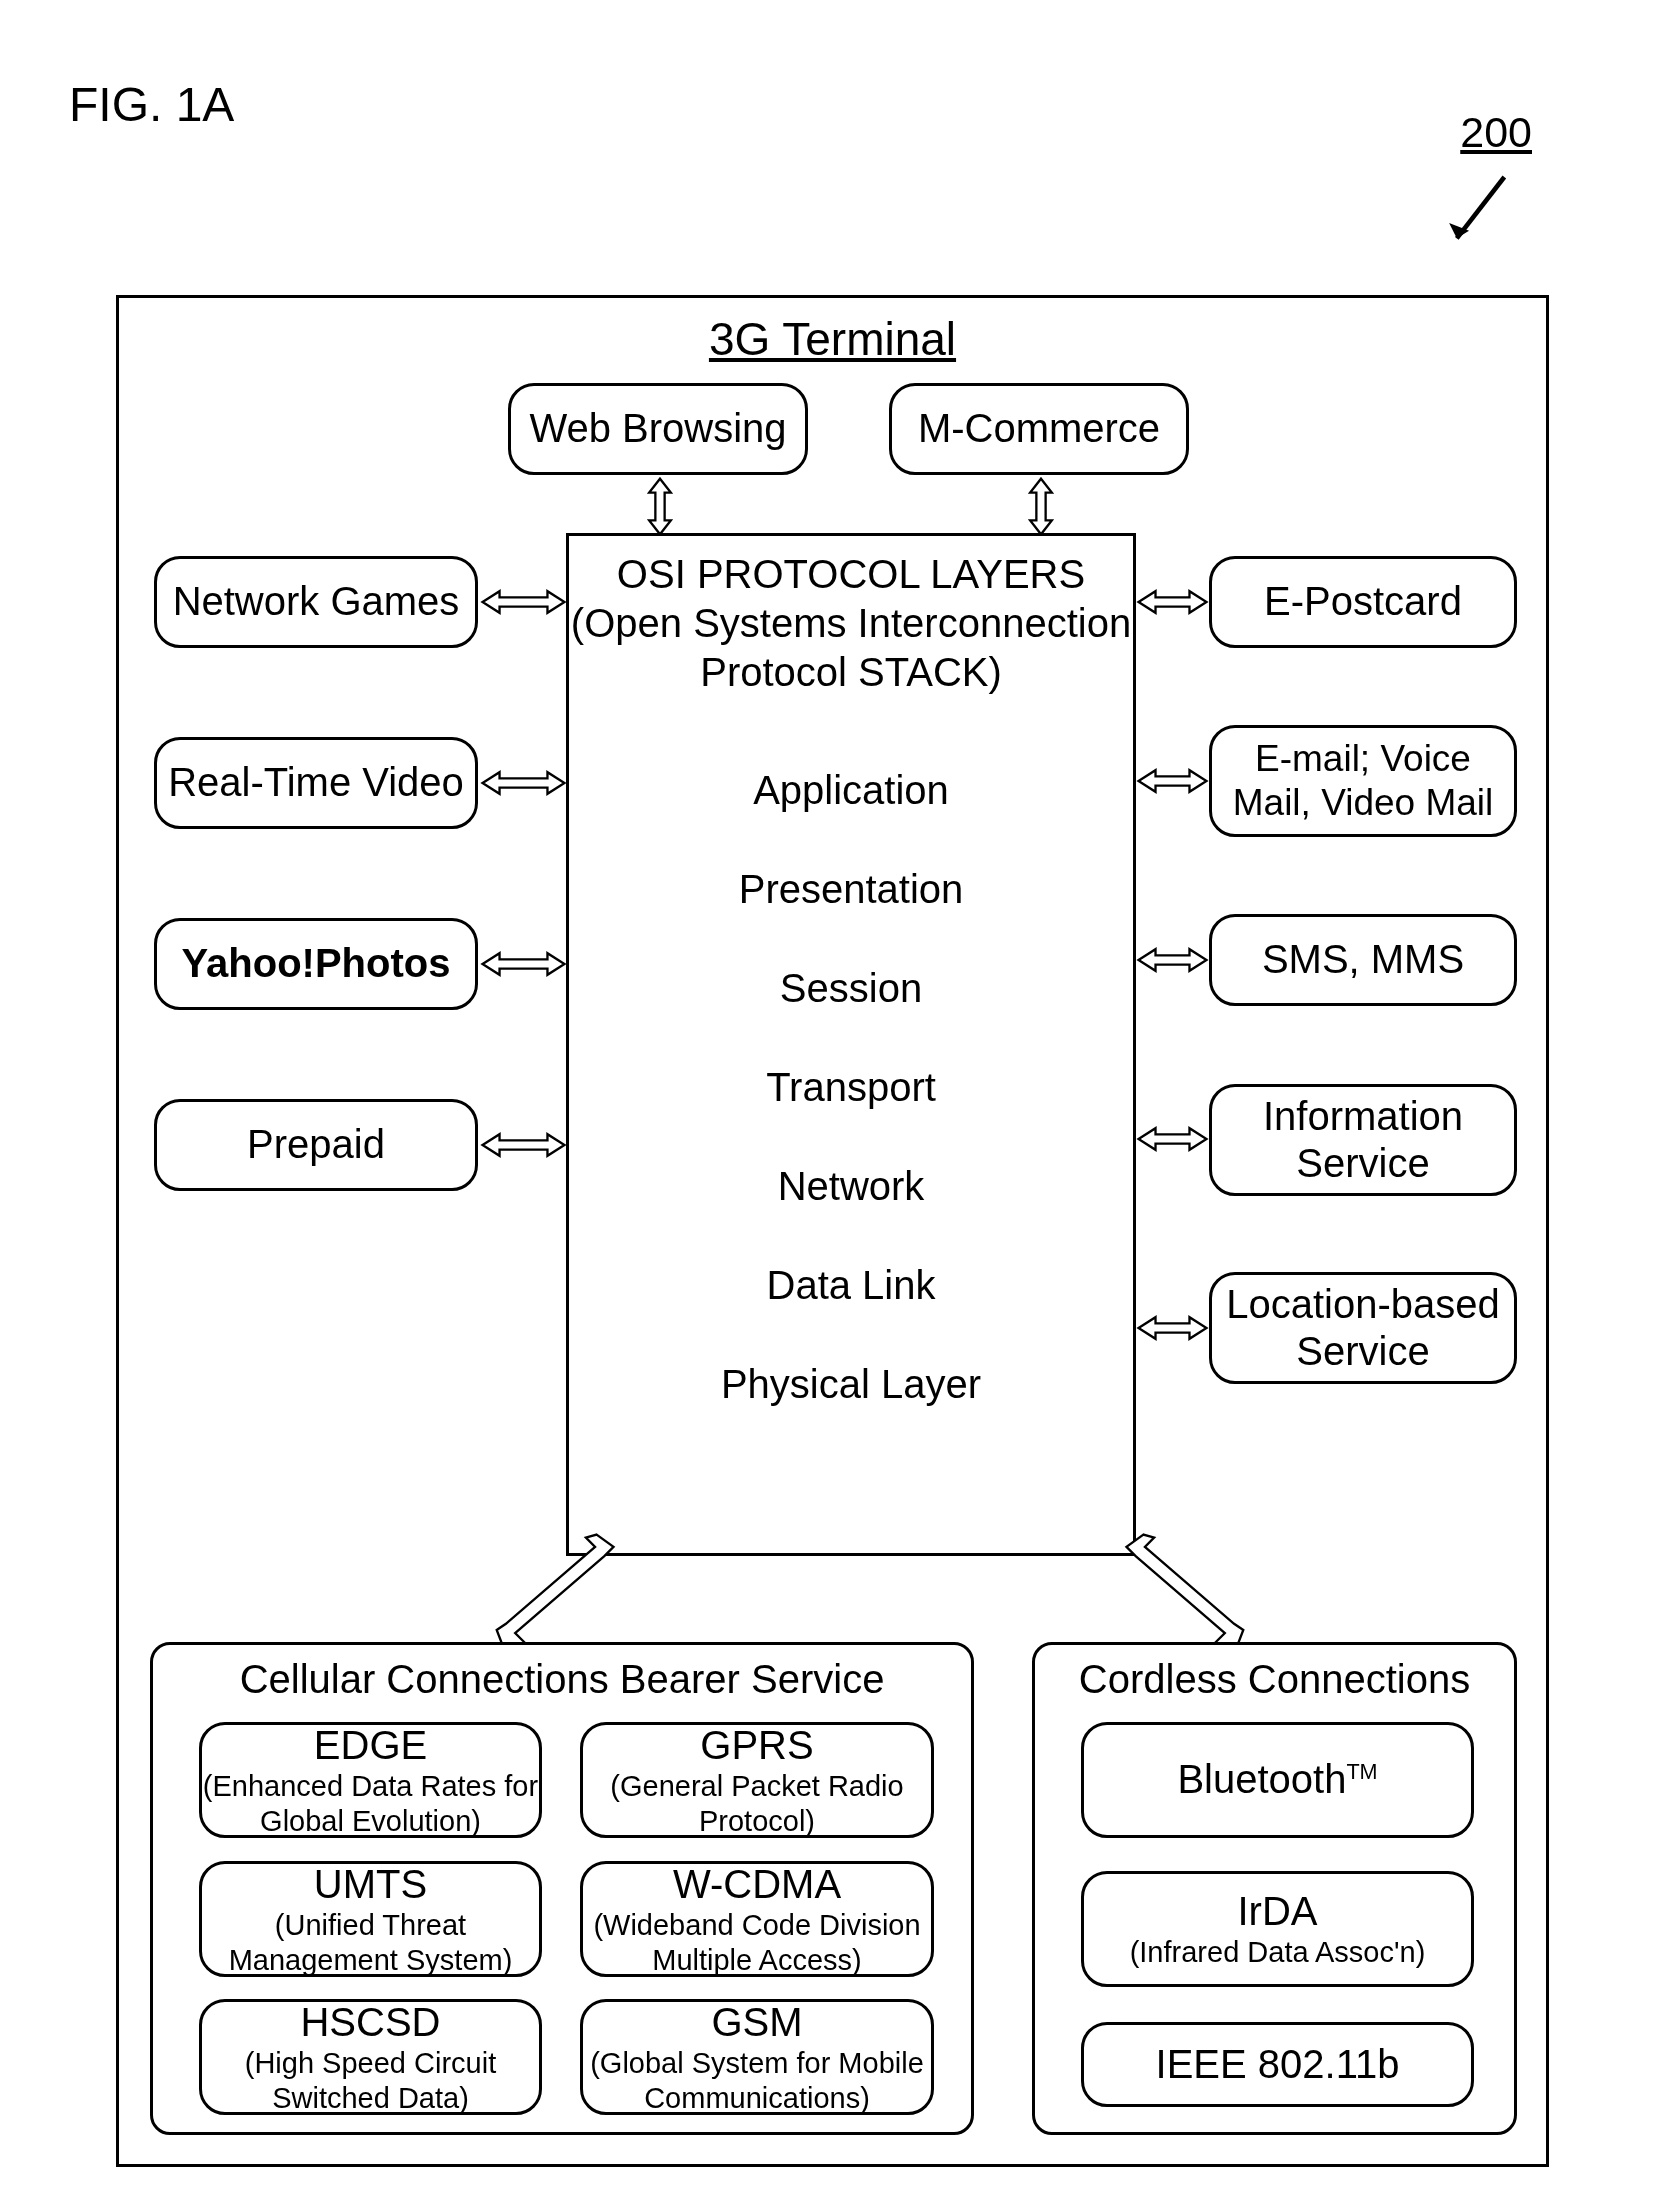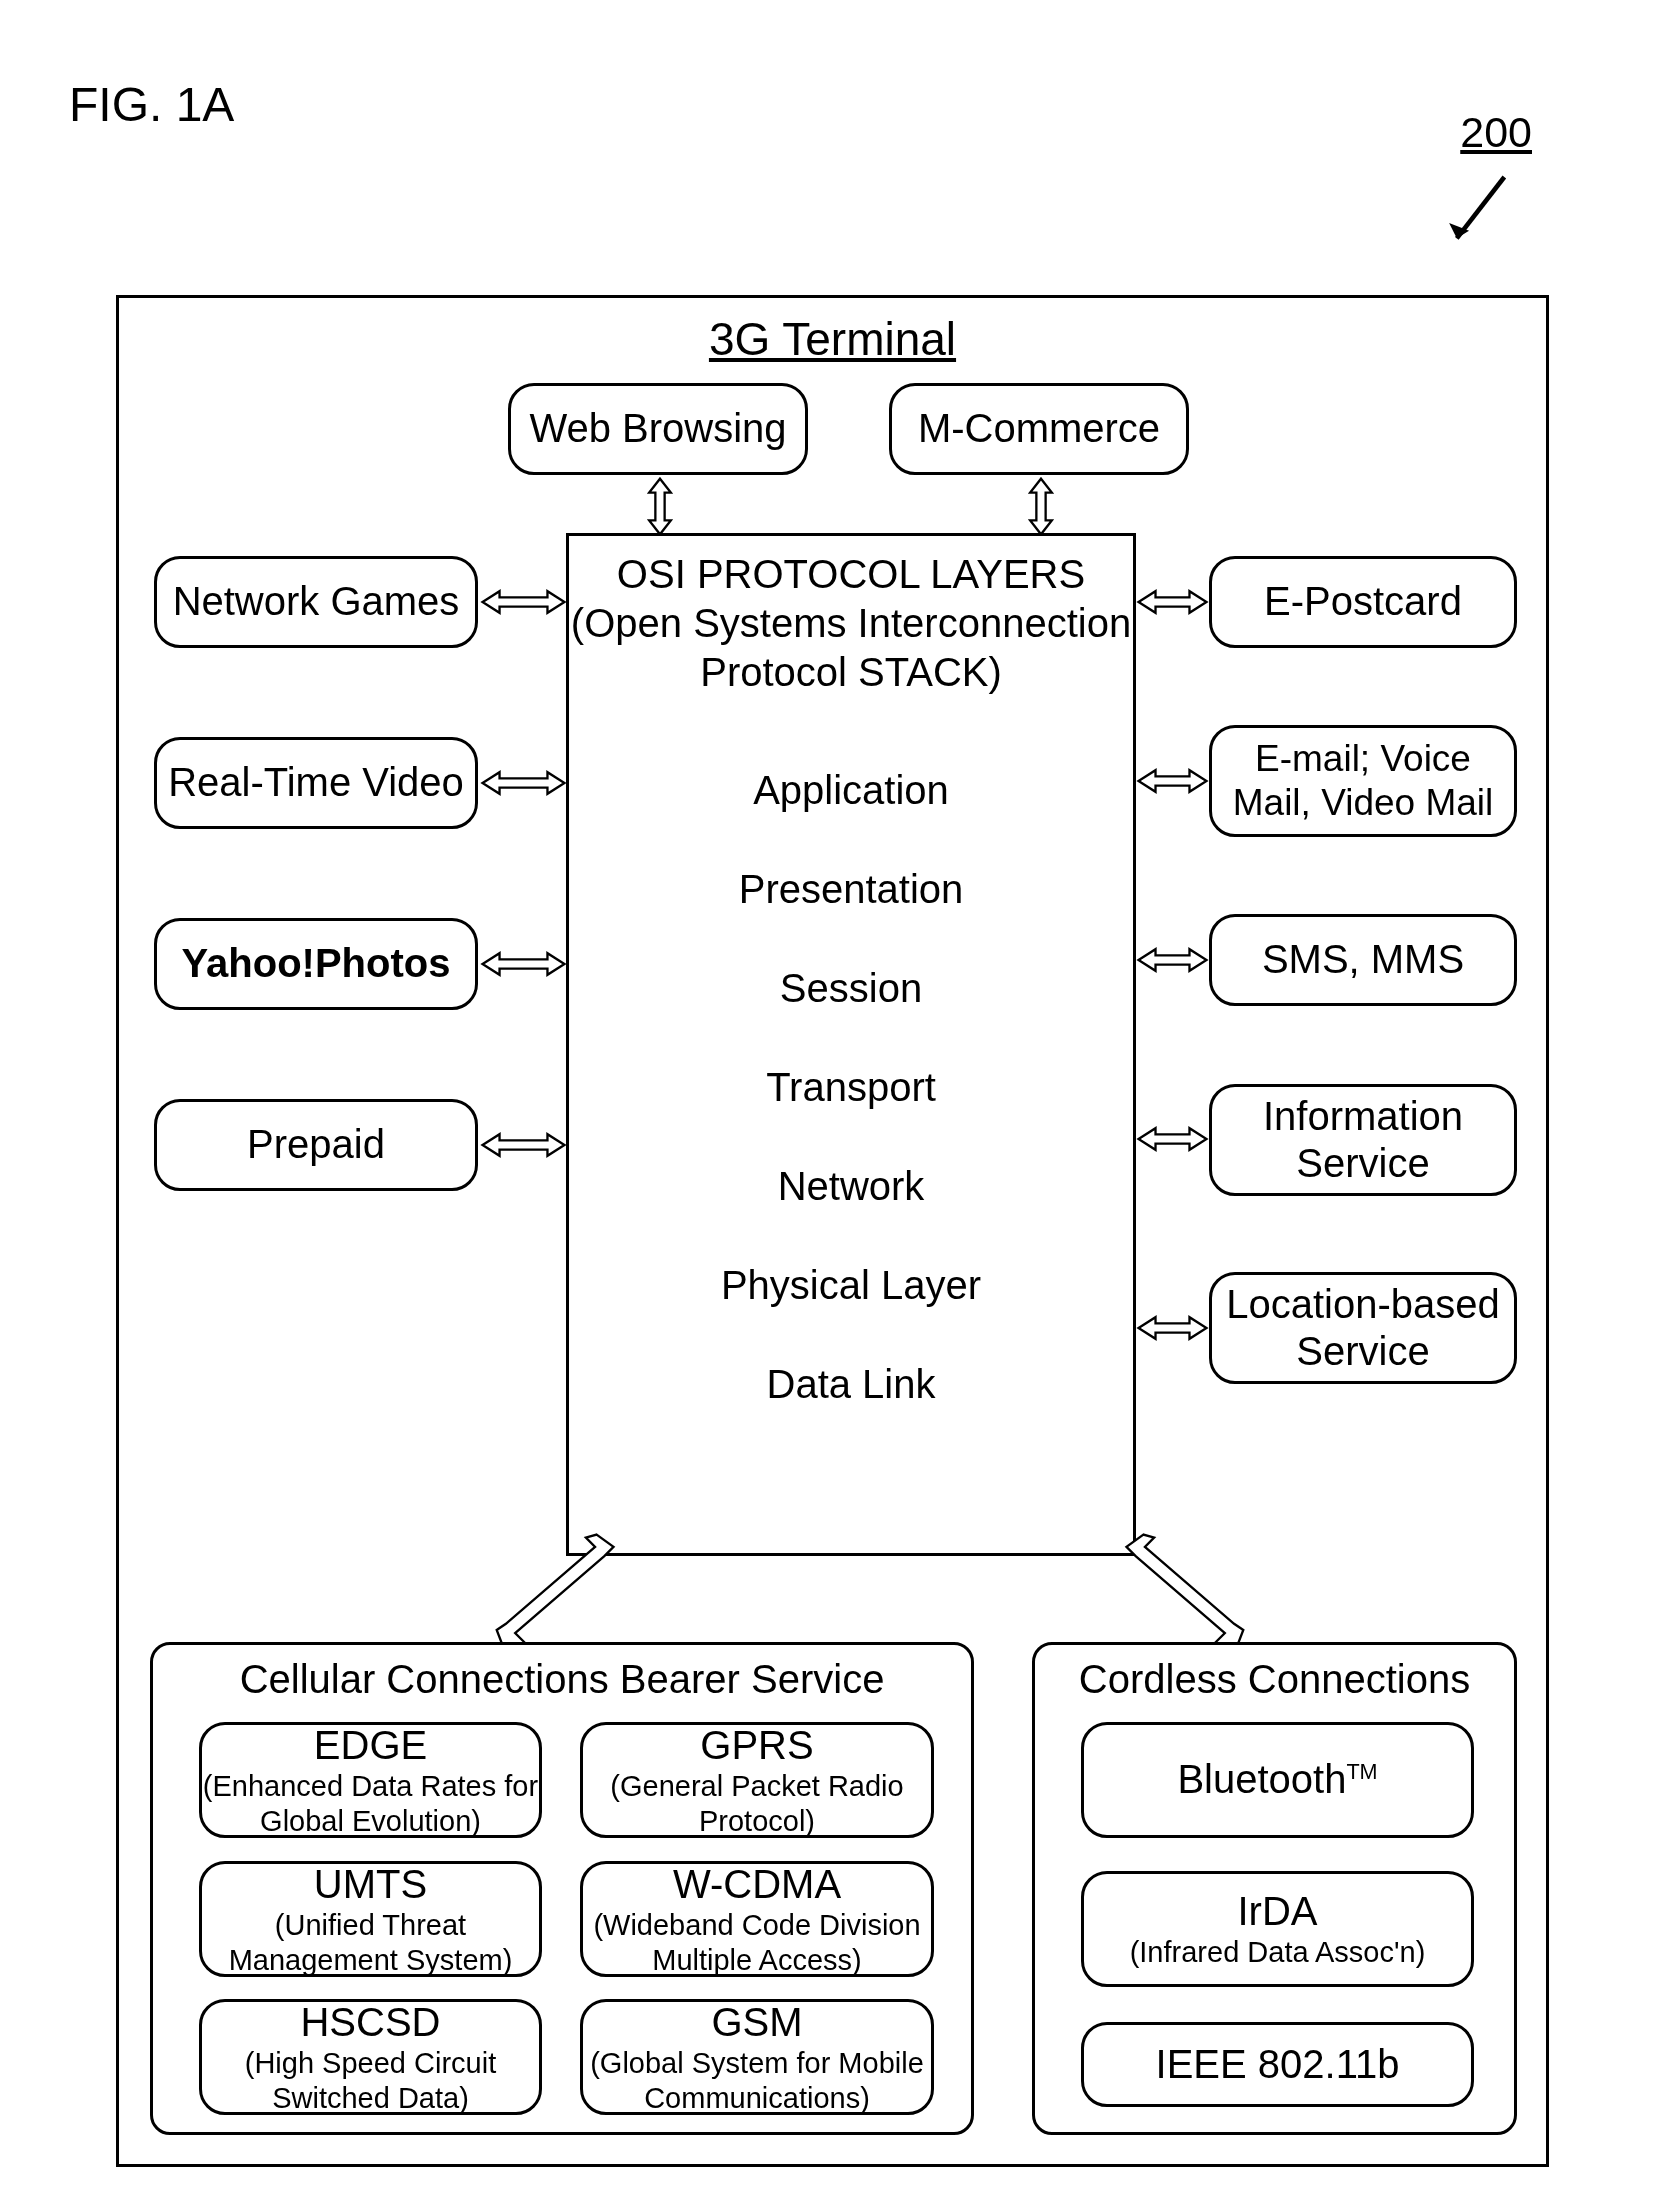--- a/index.html
+++ b/index.html
@@ -143,22 +143,22 @@
       <div class="hdr">
         <span>OSI PROTOCOL LAYERS</span><br>
         <span>(Open Systems Interconnection</span><br>
         <span>Protocol STACK)</span>
       </div>
       <div class="layer">Application</div>
       <div class="layer">Presentation</div>
       <div class="layer">Session</div>
       <div class="layer">Transport</div>
       <div class="layer">Network</div>
+      <div class="layer">Data Link</div>
       <div class="layer">Physical Layer</div>
-      <div class="layer">Data Link</div>
     </div>
 
     <div class="pill" style="left:35px; top:258px; width:324px; height:92px;">
       <span class="main-text">Network Games</span>
     </div>
     <div class="pill" style="left:35px; top:439px; width:324px; height:92px;">
       <span class="main-text">Real-Time Video</span>
     </div>
     <div class="pill" style="left:35px; top:620px; width:324px; height:92px;">
       <span class="main-text bold">Yahoo!Photos</span>

